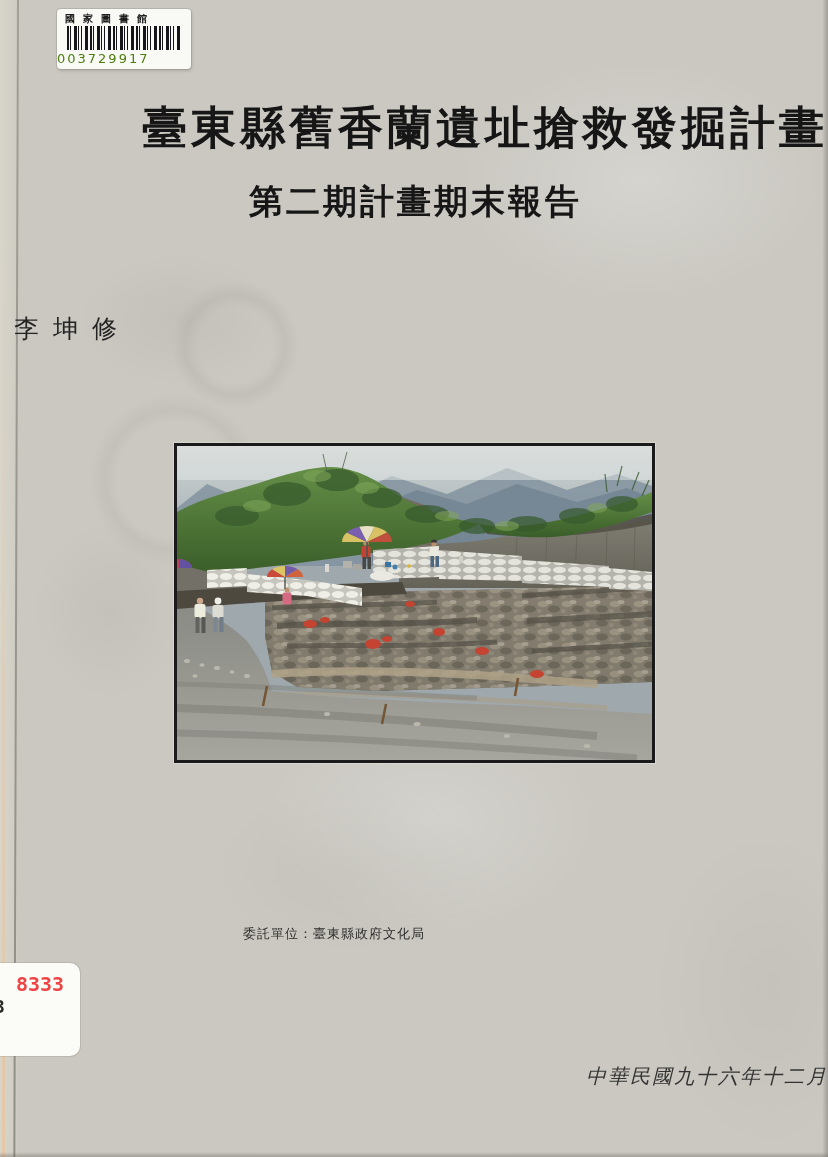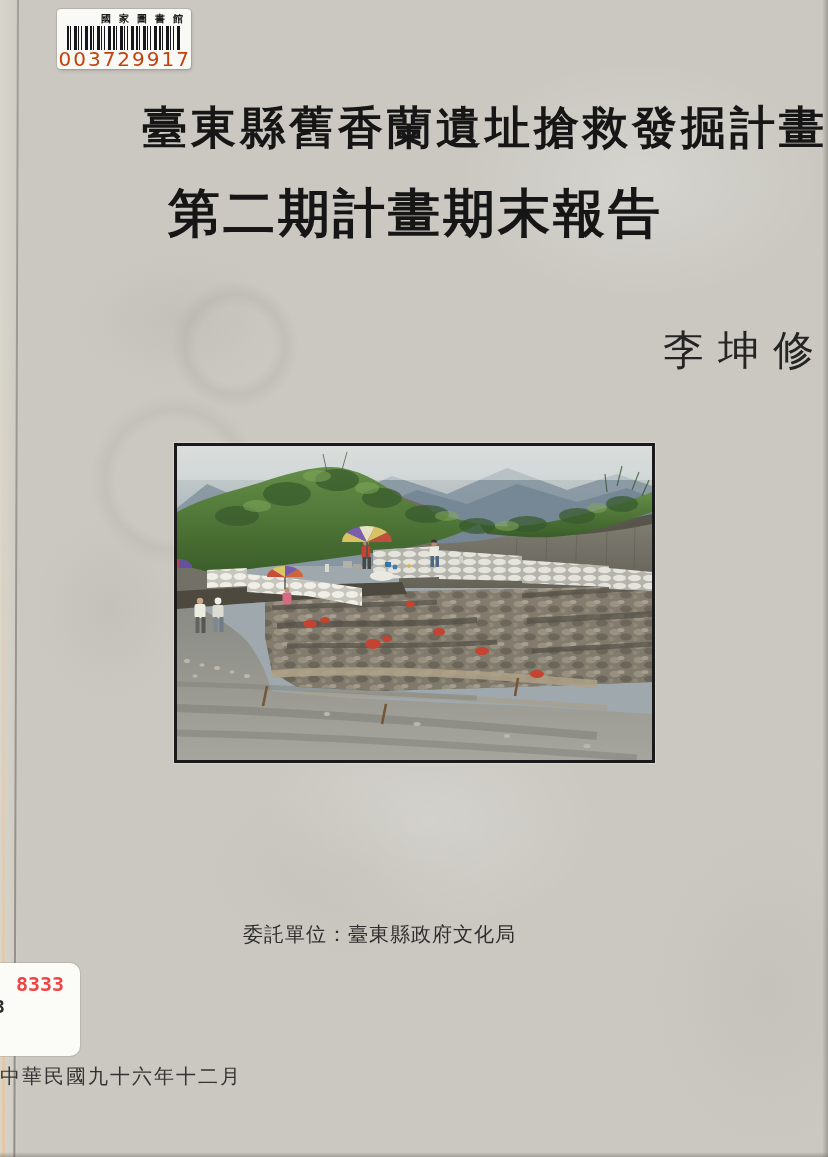--- a/index.html
+++ b/index.html
@@ -24,49 +24,49 @@
   .spine-line{position:absolute;left:17px;top:-4px;width:2px;height:1165px;
     background:linear-gradient(#9a988f,#84827a);opacity:.85;
     transform:rotate(0.18deg);transform-origin:top left;}
   .right-edge{position:absolute;right:0;top:0;width:6px;height:100%;
     background:linear-gradient(to right, rgba(110,108,100,0), rgba(110,108,100,.45));}
   .bottom-edge{position:absolute;left:0;bottom:0;width:100%;height:5px;
     background:linear-gradient(to bottom, rgba(100,98,90,0), rgba(100,98,90,.4));}
 
   .barcode-label{position:absolute;left:57px;top:9px;width:134px;height:60px;
     background:#f9f9f6;border-radius:4px;box-shadow:0 0 0 1px rgba(120,118,110,.25), 1px 2px 3px rgba(90,88,80,.25);
-    text-align:right;}
+    text-align:left;}
   .lib-name{margin-top:4px;font-size:10px;letter-spacing:8px;padding-left:8px;color:#1d1d1d;font-weight:700;line-height:11px;}
   .barcode{width:114px;height:24px;margin:2px auto 0;
     background-image:repeating-linear-gradient(90deg,
       #15151a 0 2px, #f9f9f6 2px 3px, #15151a 3px 4px, #f9f9f6 4px 7px,
       #15151a 7px 10px, #f9f9f6 10px 11px, #15151a 11px 12px, #f9f9f6 12px 14px,
       #15151a 14px 15px, #f9f9f6 15px 18px, #15151a 18px 21px, #f9f9f6 21px 23px);}
-  .barcode-num{font-size:20px;letter-spacing:2px;color:#c2410c;line-height:18px;}
+  .barcode-num{font-size:13px;letter-spacing:2px;color:#4d7c0f;line-height:18px;}
 
   .title1{position:absolute;left:0;right:0;top:98px;text-align:right;
     font-family:"DejaVu Serif","Liberation Serif",serif;font-weight:700;
     font-size:45px;letter-spacing:4px;text-indent:4px;color:#161616;white-space:nowrap;}
   .title2{position:absolute;left:0;right:0;top:179px;text-align:center;
     font-family:Liberation Mono, monospace;font-weight:700;
-    font-size:52px;letter-spacing:3px;text-indent:3px;color:#161616;white-space:nowrap;}
-  .author{position:absolute;left:0;right:0;top:323px;text-align:right;
+    font-size:34px;letter-spacing:3px;text-indent:3px;color:#161616;white-space:nowrap;}
+  .author{position:absolute;left:0;right:0;top:312px;text-align:left;
     font-family:"DejaVu Serif","Liberation Serif",serif;font-weight:500;
-    font-size:41px;letter-spacing:14px;text-indent:14px;color:#242424;}
+    font-size:25px;letter-spacing:14px;text-indent:14px;color:#242424;}
 
   .photo{position:absolute;left:174px;top:443px;width:475px;height:314px;margin:0;
     border:3px solid #1a1a1a;background:#9aa5aa;box-shadow:0 0 0 1px rgba(255,255,255,.25);}
   .photo svg{display:block;}
 
   .credits{position:absolute;left:243px;top:919px;color:#2e2e2e;}
-  .credit-line{font-size:20px;line-height:30px;letter-spacing:1px;font-weight:500;white-space:nowrap;}
-
-  .date{position:absolute;left:0;right:0;top:1063px;text-align:left;
+  .credit-line{font-size:13px;line-height:30px;letter-spacing:1px;font-weight:500;white-space:nowrap;}
+
+  .date{position:absolute;left:0;right:0;top:1063px;text-align:right;
     font-family:"DejaVu Serif","Liberation Serif",serif;
-    font-size:20px;letter-spacing:2px;color:#333;white-space:nowrap;}
+    font-size:20px;letter-spacing:2px;color:#333;white-space:nowrap;font-style:italic;}
 
   .call-label{position:absolute;left:-30px;top:963px;width:110px;height:93px;
     background:#fbfbf8;border-radius:10px;box-shadow:0 0 0 1px rgba(120,118,110,.2);}
   .call-line1{margin:10px 0 0 46px;font-family:"DejaVu Sans Mono","Liberation Mono",monospace;
     font-weight:700;font-size:20px;color:#ef4444;line-height:22px;}
   .call-line2{margin:2px 0 0 24px;font-family:"DejaVu Sans Mono","Liberation Mono",monospace;
     font-weight:700;font-size:18px;color:#2a2a2a;line-height:20px;}
 </style>
 </head>
 <body>

